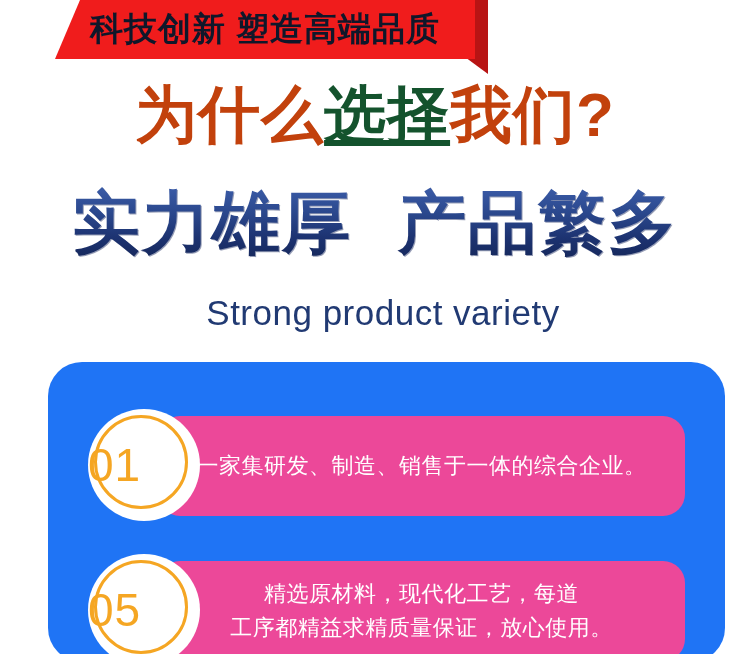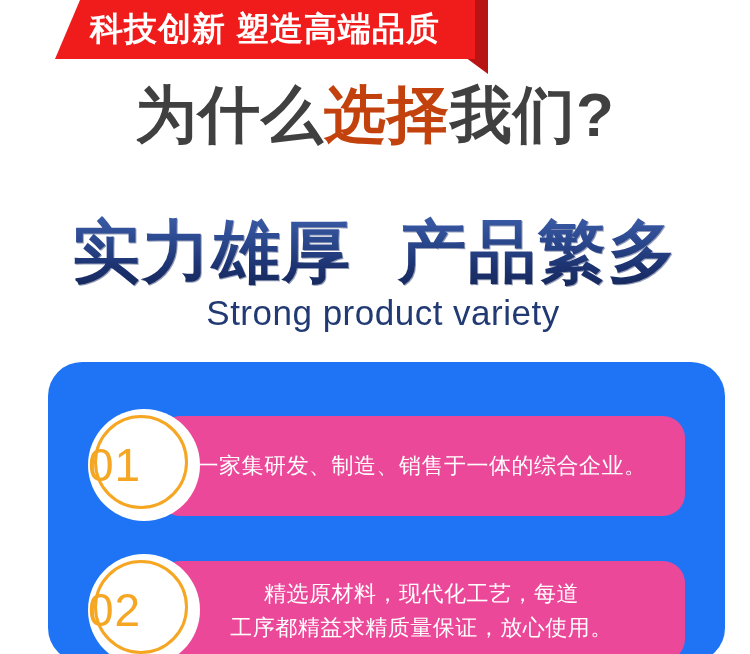--- a/index.html
+++ b/index.html
@@ -47,21 +47,21 @@
     top: 0px;
     width: 420px;
     height: 59px;
     background: #f01c1c;
     clip-path: polygon(25px 0, 100% 0, 100% 100%, 0 100%);
     display: flex;
     align-items: center;
     justify-content: center;
   }
   .ribbon-text {
-    color: #ffffff;
+    color: #0f172a;
     font-size: 33px;
     font-weight: bold;
     letter-spacing: 1px;
     white-space: nowrap;
     line-height: 1;
     transform: translateY(-1px);
   }
 
   
   .headline {
@@ -69,43 +69,42 @@
     left: 0;
     top: 82px;
     width: 750px;
     text-align: center;
     font-size: 62px;
     font-weight: bold;
     line-height: 1.05;
     letter-spacing: 1px;
     white-space: nowrap;
   }
-  .hl-blue { color: #404040; }
-  .hl-orange { color: #c2410c; }
+  .hl-blue { color: #c2410c; }
+  .hl-orange { color: #14532d; text-decoration: underline; }
 
   
   .subhead {
     position: absolute;
     left: 0;
     top: 186px;
     width: 750px;
     text-align: center;
     font-size: 68px;
     font-weight: bold;
     line-height: 1.08;
     white-space: nowrap;
     letter-spacing: 2px;
     color: #203a78;
     background-image: linear-gradient(180deg, #3b5ca8 0%, #2a478c 38%, #1c3270 72%, #16285c 100%);
     -webkit-background-clip: text;
     background-clip: text;
     -webkit-text-fill-color: transparent;
     text-shadow: 0 0 0 rgba(0,0,0,0);
     filter: drop-shadow(1px 1px 0 rgba(20,35,90,0.45));
-    margin-top: 29px;
   }
   .subhead .gap { display: inline-block; width: 46px; }
 
   
   .english {
     position: absolute;
     left: 0;
     top: 293px;
     width: 750px;
     text-align: center;
@@ -224,21 +223,21 @@
         <span class="num-text">01</span>
       </div>
       <div class="feature-box">
         <div class="feature-line">一家集研发、制造、销售于一体的综合企业。</div>
       </div>
     </div>
 
     <div class="feature feature-2">
       <div class="num-circle">
         <div class="num-ring"></div>
-        <span class="num-text">02</span>
+        <span class="num-text">05</span>
       </div>
       <div class="feature-box">
         <div class="feature-line">精选原材料，现代化工艺，每道</div>
         <div class="feature-line">工序都精益求精质量保证，放心使用。</div>
       </div>
     </div>
 
   </div>
 
 </div>

